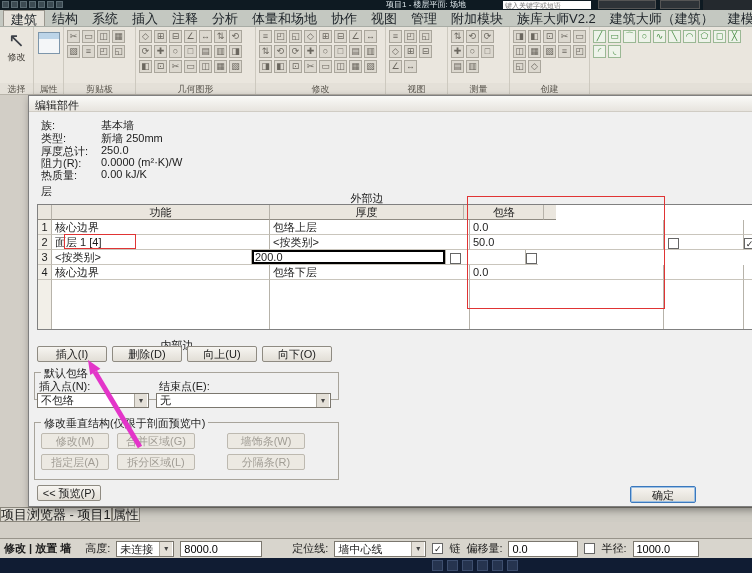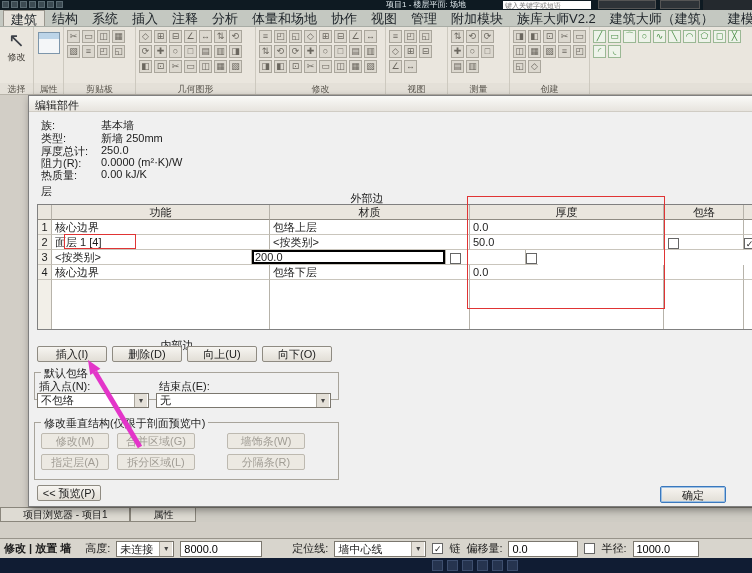--- a/index.html
+++ b/index.html
@@ -65,21 +65,21 @@
 
   .grp{position:absolute;border:1px solid #a8a49b;}
   .grp-legend{position:absolute;top:-7px;left:6px;background:#f0f0f0;padding:0 3px;font-size:11px;color:#1c1c1c;white-space:nowrap;}
   .combo{position:absolute;height:15px;background:#fff;border:1px solid #7b776e;font-size:11px;line-height:13px;padding:0 14px 0 3px;overflow:hidden;white-space:nowrap;}
   .combo::after{content:"▾";position:absolute;right:1px;top:0;width:12px;height:100%;background:#e4e0d8;border-left:1px solid #aaa69c;font-size:8px;line-height:13px;text-align:center;color:#444;}
 
   .arrow-svg{position:absolute;left:0;top:0;width:752px;height:573px;z-index:60;pointer-events:none;}
 
   
   .btabs{position:absolute;left:0;top:507px;width:752px;height:15px;background:#cfccc4;border-top:1px solid #8a867c;display:flex;}
-  .btab{font-size:10px;line-height:13px;padding:0 22px;background:#dedbd3;border:1px solid #8a867c;border-top:none;white-space:nowrap;}
+  .btab{font-size:13px;line-height:13px;padding:0 0;background:#dedbd3;border:1px solid #8a867c;border-top:none;white-space:nowrap;}
   .viewbar{position:absolute;left:0;top:522px;width:752px;height:16px;background:#d4d0c8;display:flex;align-items:center;padding-left:4px;gap:2px;border-top:1px solid #bab6ad;}
   .scalebox{font-size:10px;border:1px solid #999589;background:#e4e1d9;padding:0 5px;height:13px;line-height:12px;}
   .vicn{width:12px;height:12px;border:1px solid #a5a196;background:#e0dcd4;font-size:8px;line-height:10px;text-align:center;color:#555;}
   .optbar{position:absolute;left:0;top:538px;width:752px;height:20px;background:#d8d5cd;border-top:1px solid #97938a;display:flex;align-items:center;padding-left:4px;gap:6px;font-size:11px;}
   .optbar .olabel{white-space:nowrap;color:#1c1c1c;}
   .ocombo{position:relative;height:16px;background:#fff;border:1px solid #7b776e;font-size:11px;line-height:14px;padding:0 14px 0 3px;white-space:nowrap;}
   .ocombo::after{content:"▾";position:absolute;right:1px;top:0;width:12px;height:100%;background:#e4e0d8;border-left:1px solid #aaa69c;font-size:8px;line-height:14px;text-align:center;color:#444;}
   .oinput{height:16px;border:1px solid #7b776e;font-size:11px;padding:0 3px;background:#fff;font-family:"Liberation Sans","DejaVu Sans",sans-serif;}
   .ocb{display:inline-block;width:11px;height:11px;background:#fff;border:1px solid #666;font-size:9px;line-height:10px;text-align:center;vertical-align:-1px;}
   .ocb.checked::after{content:"✓";}
@@ -269,21 +269,20 @@
     <div class="flabel" style="left:12px;top:72px">热质量:</div>
     <div class="fvalue" style="left:72px;top:72px">0.00 kJ/K</div>
 
     <div class="flabel" style="left:12px;top:88px">层</div>
     <div class="flabel" style="left:8px;top:95px;width:660px;text-align:center">外部边</div>
 
     <div class="tbl">
       <div class="tr th">
         <div class="td c0"></div>
         <div class="td c1">功能</div>
-        <div class="td c2">材质</div>
         <div class="td c3">厚度</div>
         <div class="td c4" style="text-align:center">包络</div>
         <div class="td c5"></div>
       </div>
       <div class="tr">
         <div class="td c0">1</div>
         <div class="td c1">核心边界</div>
         <div class="td c2">包络上层</div>
         <div class="td c3">0.0</div>
         <div class="td c4"></div>
@@ -344,21 +343,21 @@
       <span class="grp-legend">修改垂直结构(仅限于剖面预览中)</span>
     </div>
     <button class="dbtn disabled" style="left:12px;top:337px;width:68px">修改(M)</button>
     <button class="dbtn disabled" style="left:88px;top:337px;width:78px">合并区域(G)</button>
     <button class="dbtn disabled" style="left:198px;top:337px;width:78px">墙饰条(W)</button>
     <button class="dbtn disabled" style="left:12px;top:358px;width:68px">指定层(A)</button>
     <button class="dbtn disabled" style="left:88px;top:358px;width:78px">拆分区域(L)</button>
     <button class="dbtn disabled" style="left:198px;top:358px;width:78px">分隔条(R)</button>
 
     <button class="dbtn" style="left:8px;top:389px;width:64px">&lt;&lt; 预览(P)</button>
-    <button class="dbtn default" style="left:631px;top:390px;width:66px;height:17px">确定</button>
+    <button class="dbtn default" style="left:601px;top:390px;width:66px;height:17px">确定</button>
   </div>
 
   <svg class="arrow-svg" viewBox="0 0 752 573">
     <line x1="140" y1="447" x2="95" y2="372" stroke="#e335c9" stroke-width="5"></line>
     <polygon points="88,360 100.4,368.8 90.2,375.0" fill="#e335c9"></polygon>
   </svg>
 
   <div class="btabs">
     <span class="btab">项目浏览器 - 项目1</span>
     <span class="btab">属性</span>

